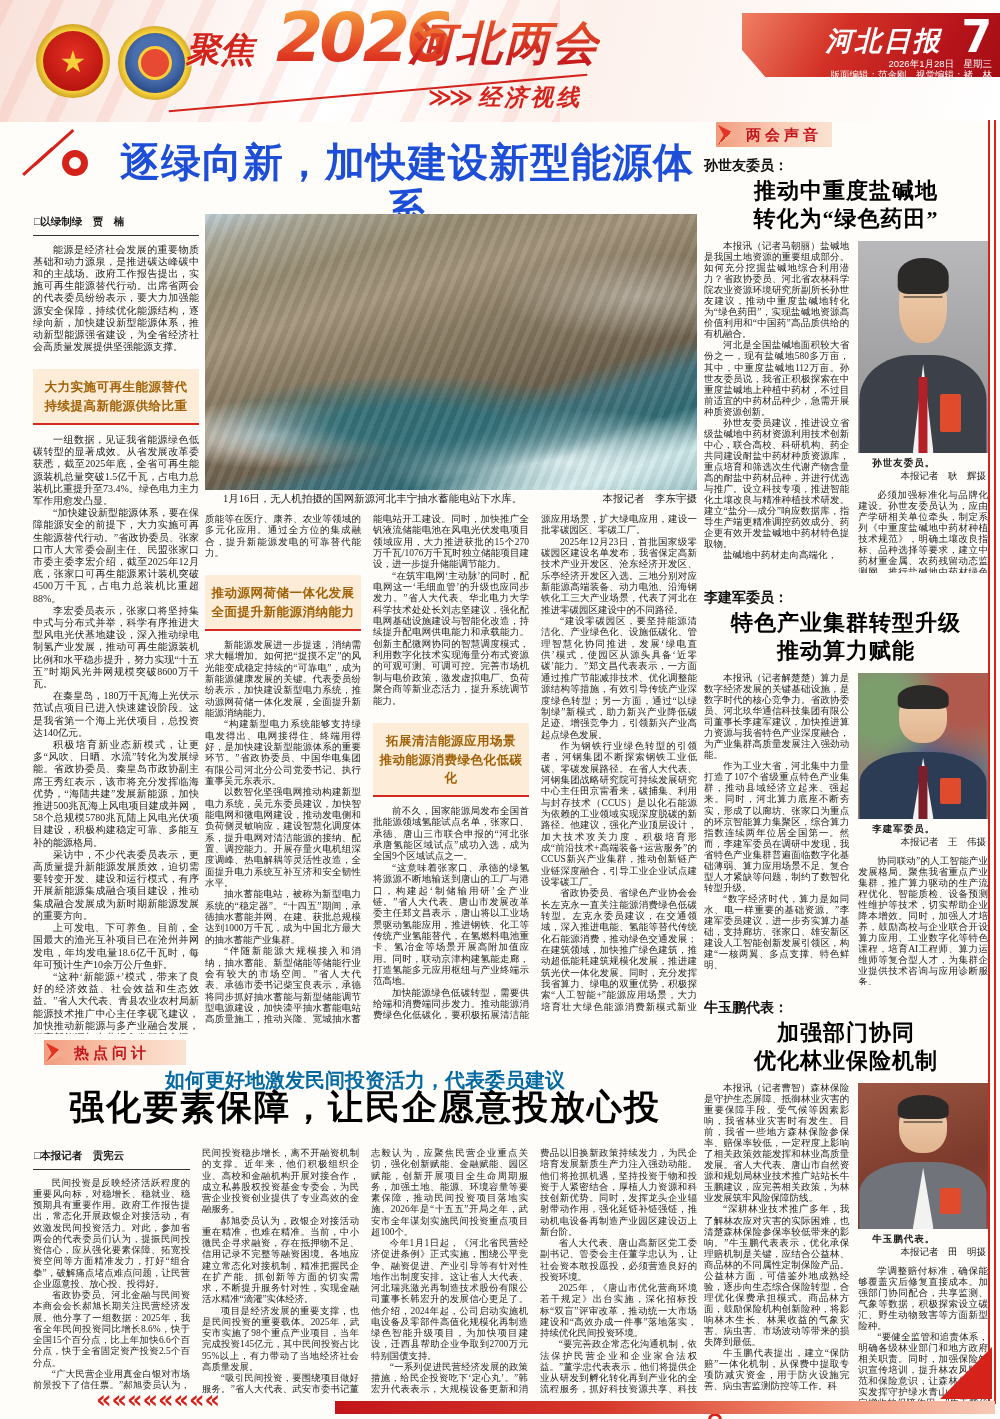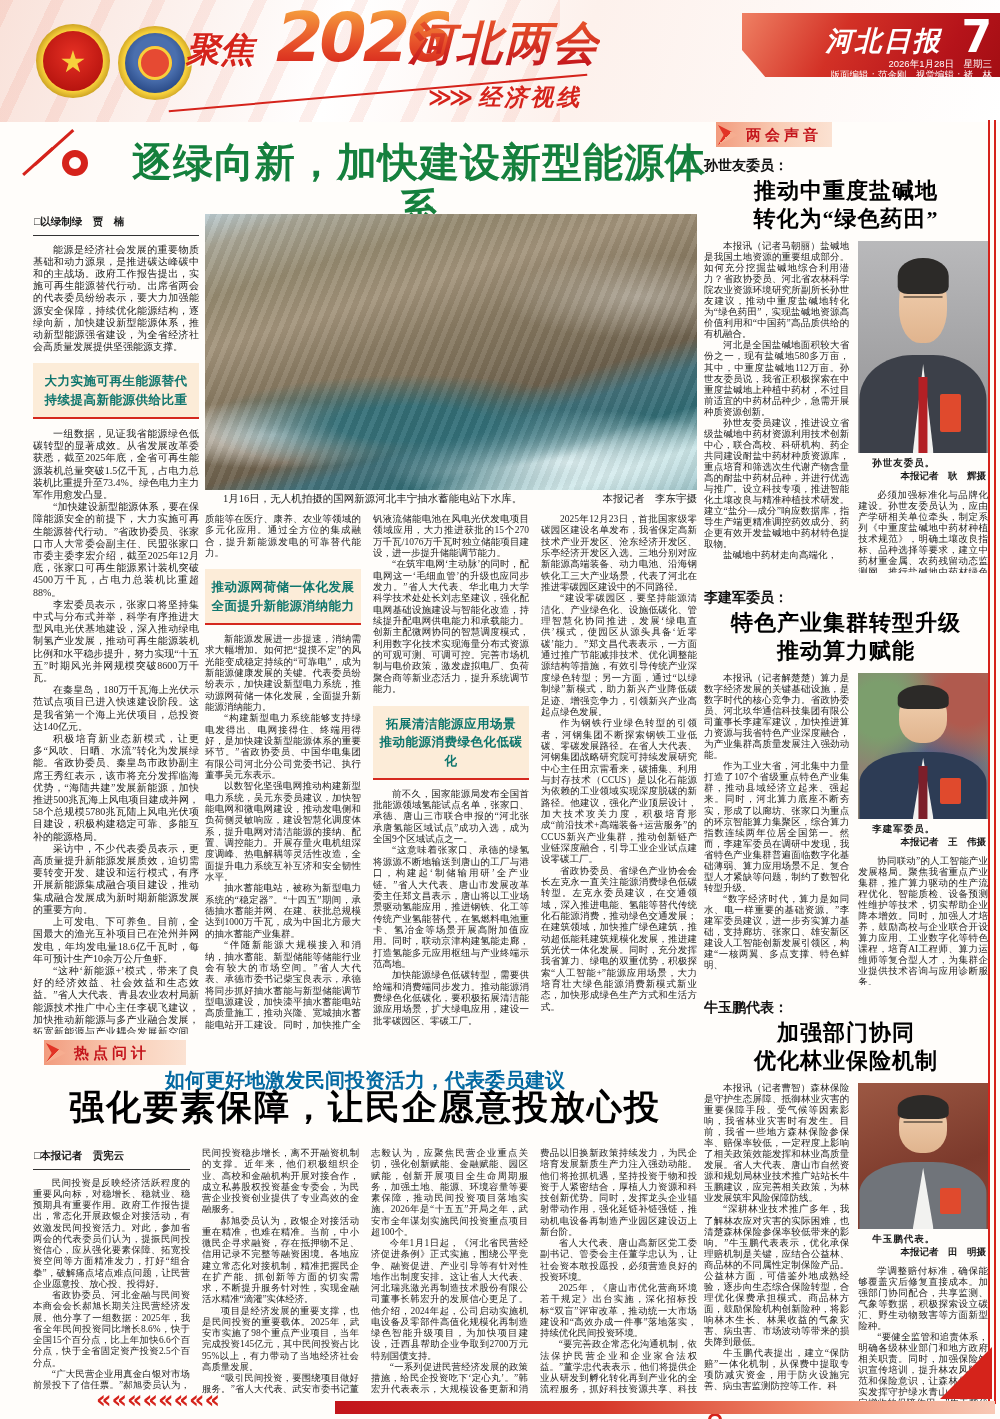--- a/index.html
+++ b/index.html
@@ -44,29 +44,29 @@
   .bottom-bar{position:absolute;left:335px;top:1401px;width:660px;height:13px;
     background:linear-gradient(90deg,#c2151b 0%,#d6382a 40%,#ee8466 70%,#f8c9b6 100%)}
   .corner-tri{position:absolute;right:8px;bottom:20px;width:0;height:0;border-left:52px solid transparent;border-bottom:52px solid #d5231b}
   
   .tag{position:relative;height:25px;background:linear-gradient(90deg,#f29b7d 0%,#f9cdb6 55%,#fbe2d2 100%);
     display:flex;align-items:center;padding-left:30px;font:700 15px/1 "Liberation Sans",sans-serif;color:#c3141b;letter-spacing:4px}
   .tag::before{content:"";position:absolute;left:2px;top:3px;width:20px;height:20px;
     background:linear-gradient(135deg,#e23325 50%,#f6ad90 50%);clip-path:polygon(0 0,100% 50%,0 100%,28% 50%)}
   .hot-tag{position:absolute;left:44px;top:1040px;width:142px}
   
-  .headline{position:absolute;left:128px;top:139px;width:582px;text-align:center;
-    font:900 40px/1.15 "Liberation Sans","DejaVu Sans",sans-serif;color:#15803d;letter-spacing:1px}
+  .headline{position:absolute;left:116px;top:139px;width:582px;text-align:center;
+    font:900 40px/1.15 "Liberation Sans","DejaVu Sans",sans-serif;color:#1d4ed8;letter-spacing:1px}
   .colA{position:absolute;left:33px;top:214px;width:166px;height:820px;overflow:hidden;
     font-size:10px;line-height:12.2px;text-align:justify}
   .byline{font:700 10.5px/1.3 "Liberation Serif",serif;border-bottom:1px solid #333;padding:1px 0 6px 1px;margin-bottom:8px}
   .para p{text-indent:2em;margin:0}
   p.no-indent{text-indent:0}
-  .subbox{background:#fcecd8;color:#0f766e;text-align:center;font:700 12.5px/1.5 "Liberation Sans",sans-serif;
-    padding:9px 2px 7px;border-bottom:2.5px solid #d5281e;margin:10px 0 9px;break-inside:avoid;letter-spacing:.5px}
+  .subbox{background:#fcecd8;color:#a16207;text-align:center;font:700 12.5px/1.5 "Liberation Sans",sans-serif;
+    padding:9px 2px 7px;border-bottom:2.5px solid #d5281e;margin:16px 0 9px;break-inside:avoid;letter-spacing:.5px}
   .main-photo{position:absolute;left:205px;top:214px;width:492px;height:276px;
     background:
       radial-gradient(ellipse 300px 70px at 42% 76%, rgba(47,110,120,.95) 25%, transparent 70%),
       radial-gradient(ellipse 230px 55px at 14% 80%, rgba(255,255,255,.85), transparent 62%),
       radial-gradient(ellipse 280px 80px at 74% 90%, rgba(226,243,245,.95), transparent 66%),
       radial-gradient(ellipse 200px 60px at 88% 30%, rgba(255,255,255,.35), transparent 70%),
       linear-gradient(163deg,#bccdd3 0%,#a8a595 8%,#958a70 20%,#a3947c 32%,#8a7c64 44%,#7b6e58 56%,#6c604d 64%,#41707a 71%,#2f6b74 80%,#c2e1e3 90%,#8fbac0 100%)}
   .main-photo::after{content:"";position:absolute;inset:0;
     background:repeating-linear-gradient(112deg,rgba(255,255,255,.07) 0 5px,rgba(40,30,15,.06) 5px 11px)}
   .caption-row{position:absolute;left:205px;top:492px;width:492px;display:flex;justify-content:space-between;
@@ -86,21 +86,21 @@
   .side-tag{width:116px;margin-left:12px}
   .s-art{margin-top:10px}
   .s-name{text-align:left;font:700 14px/1.2 "Liberation Sans",sans-serif;color:#111;margin-bottom:3px}
   .s-head{text-align:center;font:900 22px/1.3 "Liberation Serif","DejaVu Serif",serif;color:#000;letter-spacing:1px}
   .s-body{display:flex;gap:9px;margin-top:7px;font-size:9.5px;line-height:11.05px;text-align:justify}
   .s-left{flex:1.12;overflow:hidden}
   .s-right{flex:1;overflow:hidden}
   .s-body p{text-indent:2em;margin:0}
   .p-cap{font:700 9.5px/1.35 "Liberation Serif",serif;margin:4px 0 7px}
   .p-cap .l1{padding-left:14px;letter-spacing:1px}
-  .p-cap .l2{text-align:right;padding-right:2px;font-weight:700}
+  .p-cap .l2{text-align:right;padding-right:2px;font-weight:400}
   .portrait{position:relative;width:100%;overflow:hidden}
   .portrait .head{position:absolute;left:50%;top:12%;width:37%;height:36%;transform:translateX(-50%);
     background:linear-gradient(180deg,#efccab 20%,#e0b48e);border-radius:46% 46% 44% 44%}
   .portrait .hair{position:absolute;left:50%;top:8%;width:39%;height:17%;transform:translateX(-50%);
     background:#2c2a28;border-radius:50% 50% 20% 20%}
   .portrait .glasses{position:absolute;left:50%;top:26%;width:30%;height:7%;transform:translateX(-50%);
     border-top:2px solid rgba(40,35,30,.55)}
   .portrait .body{position:absolute;left:50%;bottom:-4%;width:98%;height:50%;transform:translateX(-50%);
     background:var(--suit);border-radius:42% 42% 0 0}
   .portrait .shirt{position:absolute;left:50%;bottom:0;width:16%;height:42%;transform:translateX(-50%);

